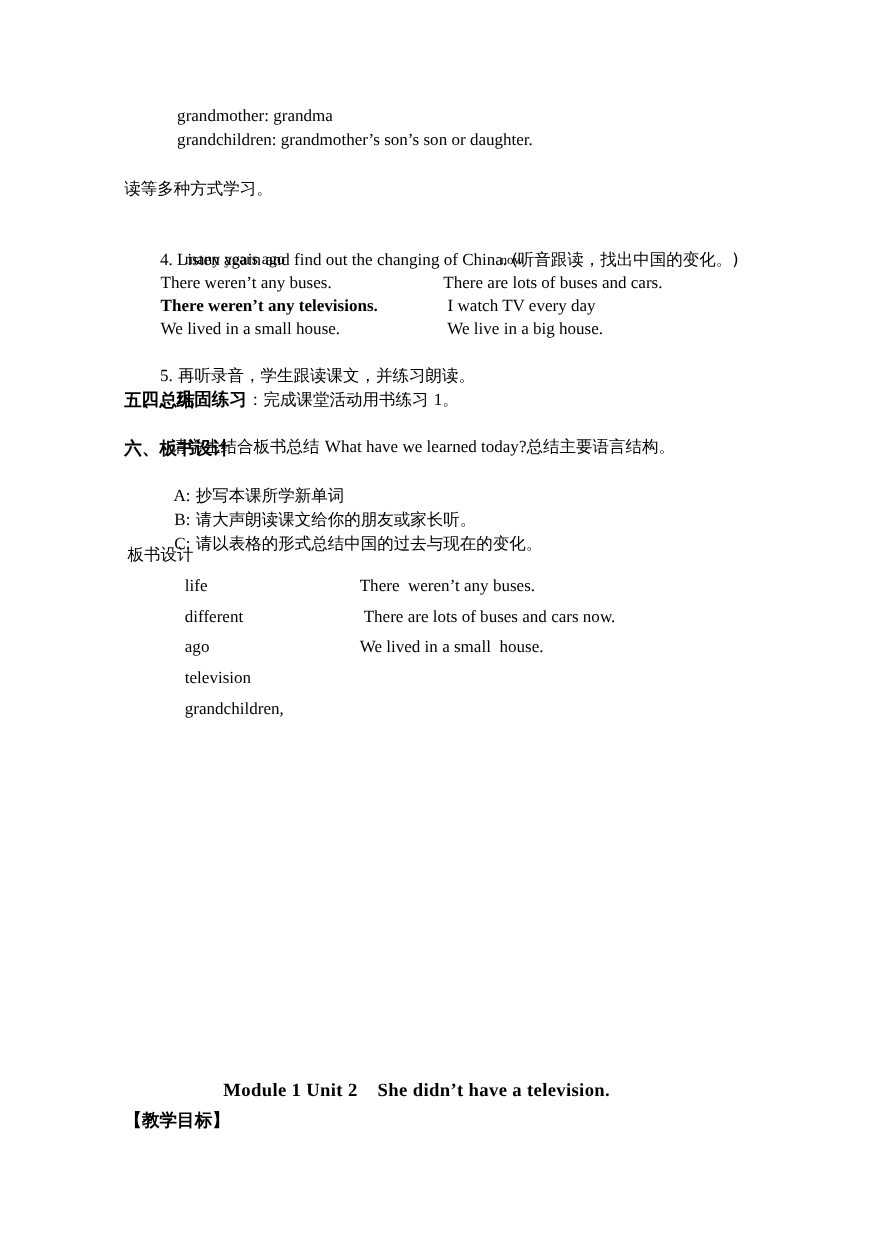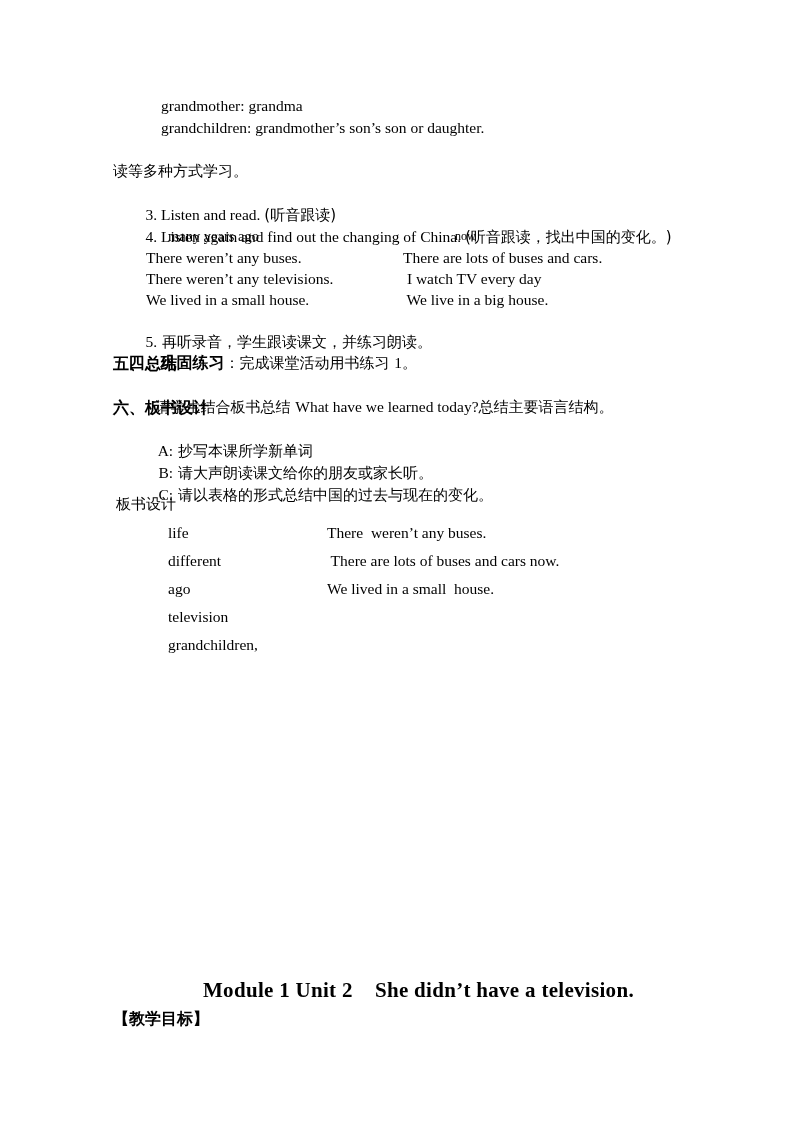--- a/index.html
+++ b/index.html
@@ -37,21 +37,21 @@
   .serif    { font-family: "Liberation Serif", "DejaVu Serif", serif; }
   .bold     { font-weight: normal; }
 
   
   .cjk-seg  { font-family: "DejaVu Sans", "Liberation Sans", sans-serif; font-size: 15px; }
   .lat-seg  { font-family: "Liberation Serif", "DejaVu Serif", serif; font-size: 15.5px; }
 
   .bigtitle {
     font-family: "Liberation Serif", "DejaVu Serif", serif;
     font-weight: bold;
-    font-size: 21px;
+    font-size: 17px;
     letter-spacing: 0.3px;
   }
 
   .cjkbold {
     font-family: "DejaVu Sans", "Liberation Sans", sans-serif;
     font-weight: bold;
     font-size: 16px;
   }
 </style>
 </head>
@@ -59,34 +59,31 @@
 
 <div class="page">
 
   <div class="ln serif" style="left:161px; top:95px;">grandmother: grandma</div>
 
   <div class="ln serif" style="left:161px; top:117px;">grandchildren: grandmother’s son’s son or daughter.</div>
 
 
   <div class="ln cjk-seg" style="left:113px; top:161px;">读等多种方式学习。</div>
 
-  <div class="ln" style="left:130px; top:183px;">
-    <span class="lat-seg">3.</span><span class="lat-seg"> Listen and read. </span><span class="cjk-seg">(听音跟读)</span>
-  </div>
 
   <div class="ln" style="left:130px; top:205px;">
     <span class="lat-seg">4.</span><span class="lat-seg"> Listen again and find out the changing of China. </span><span class="cjk-seg">(听音跟读，找出中国的变化。)</span>
   </div>
 
   <div class="ln serif bold" style="left:168px; top:226px; font-size:14.5px;">many years ago</div>
 
   <div class="ln serif bold" style="left:455px; top:226px; font-size:12px;">now</div>
 
   <div class="ln serif" style="left:146px; top:247px;">There weren’t any buses.</div>
-  <div class="ln serif" style="left:146px; top:268px;">There weren’t any televisions.</div>
+  <div class="ln serif" style="left:146px; top:268px;font-weight:bold;">There weren’t any televisions.</div>
   <div class="ln serif" style="left:146px; top:289px;">We lived in a small house.</div>
 
   <div class="ln serif" style="left:403px; top:247px;">There are lots of buses and cars.</div>
   <div class="ln serif" style="left:403px; top:268px;"> I watch TV every day</div>
   <div class="ln serif" style="left:403px; top:289px;"> We live in a big house.</div>
 
   <div class="ln" style="left:130px; top:310px;">
     <span class="lat-seg">5.</span><span class="cjk-seg"> 再听录音，学生跟读课文，并练习朗读。</span>
   </div>
 

